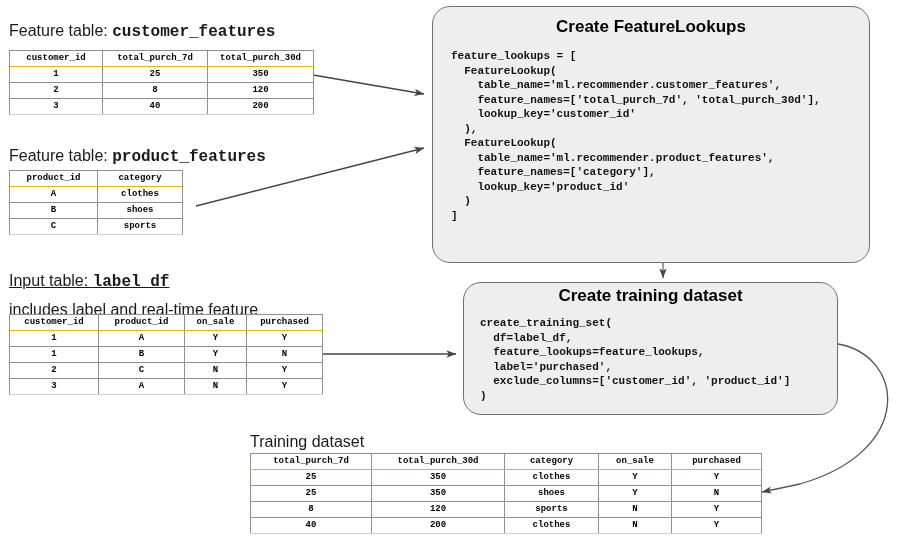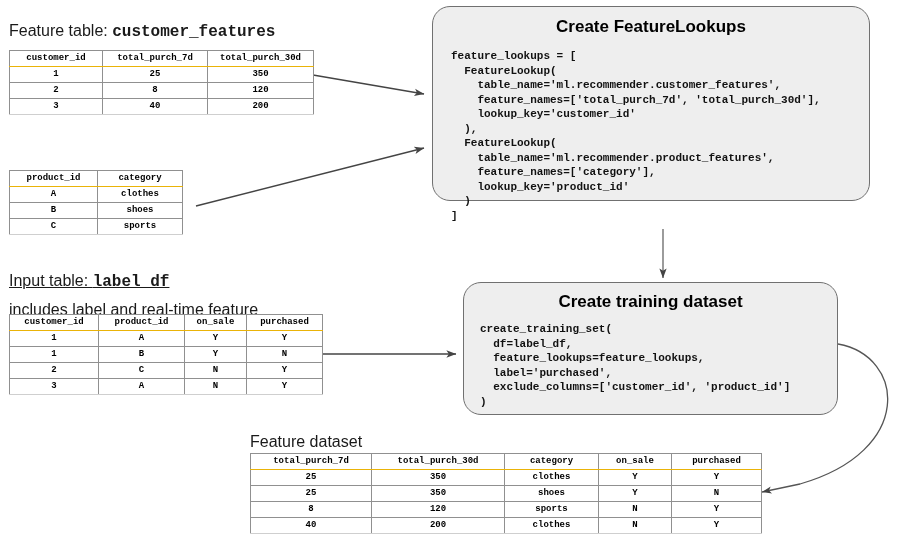--- a/index.html
+++ b/index.html
@@ -168,20 +168,23 @@
         <td>120</td>
       </tr>
       <tr>
         <td>3</td>
         <td>40</td>
         <td>200</td>
       </tr>
     </tbody>
   </table>
 
+  <div class="tbl-caption" style="left:9px; top:145px;">
+    <span>Feature table: </span><span class="mono">product_features</span>
+  </div>
 
   <table class="dtable" style="left:9px; top:169px; width:173px;">
     <colgroup>
         <col style="width:88px">
         <col style="width:85px">
       </colgroup>
     <thead>
       <tr>
         <th>product_id</th>
         <th>category</th>
@@ -244,47 +247,47 @@
       </tr>
       <tr>
         <td>3</td>
         <td>A</td>
         <td>N</td>
         <td>Y</td>
       </tr>
     </tbody>
   </table>
 
-  <div class="pbox" style="left:432px; top:5px; width:438px; height:195px;">
+  <div class="pbox" style="left:432px; top:5px; width:438px; height:257px;">
     <div class="pbox-title" style="margin-top:10px;">Create FeatureLookups</div>
     <div class="pbox-code" style="margin:12px 0 0 18px;">feature_lookups = [
   FeatureLookup(
     table_name='ml.recommender.customer_features',
     feature_names=['total_purch_7d', 'total_purch_30d'],
     lookup_key='customer_id'
   ),
   FeatureLookup(
     table_name='ml.recommender.product_features',
     feature_names=['category'],
     lookup_key='product_id'
   )
 ]</div>
   </div>
 
   <div class="pbox" style="left:463px; top:281px; width:375px; height:133px;">
-    <div class="pbox-title" style="margin-top:9px;">Create training dataset</div>
+    <div class="pbox-title" style="margin-top:3px;">Create training dataset</div>
     <div class="pbox-code" style="margin:10px 0 12px 16px;">create_training_set(
   df=label_df,
   feature_lookups=feature_lookups,
   label='purchased',
   exclude_columns=['customer_id', 'product_id']
 )</div>
   </div>
 
-  <div class="sub-caption" style="left:250px; top:431px;">Feature dataset</div>
+  <div class="sub-caption" style="left:250px; top:431px;">Training dataset</div>
 
   <table class="dtable" style="left:250px; top:452px; width:511px;">
     <colgroup>
         <col style="width:121px">
         <col style="width:133px">
         <col style="width:94px">
         <col style="width:73px">
         <col style="width:90px">
       </colgroup>
     <thead>

